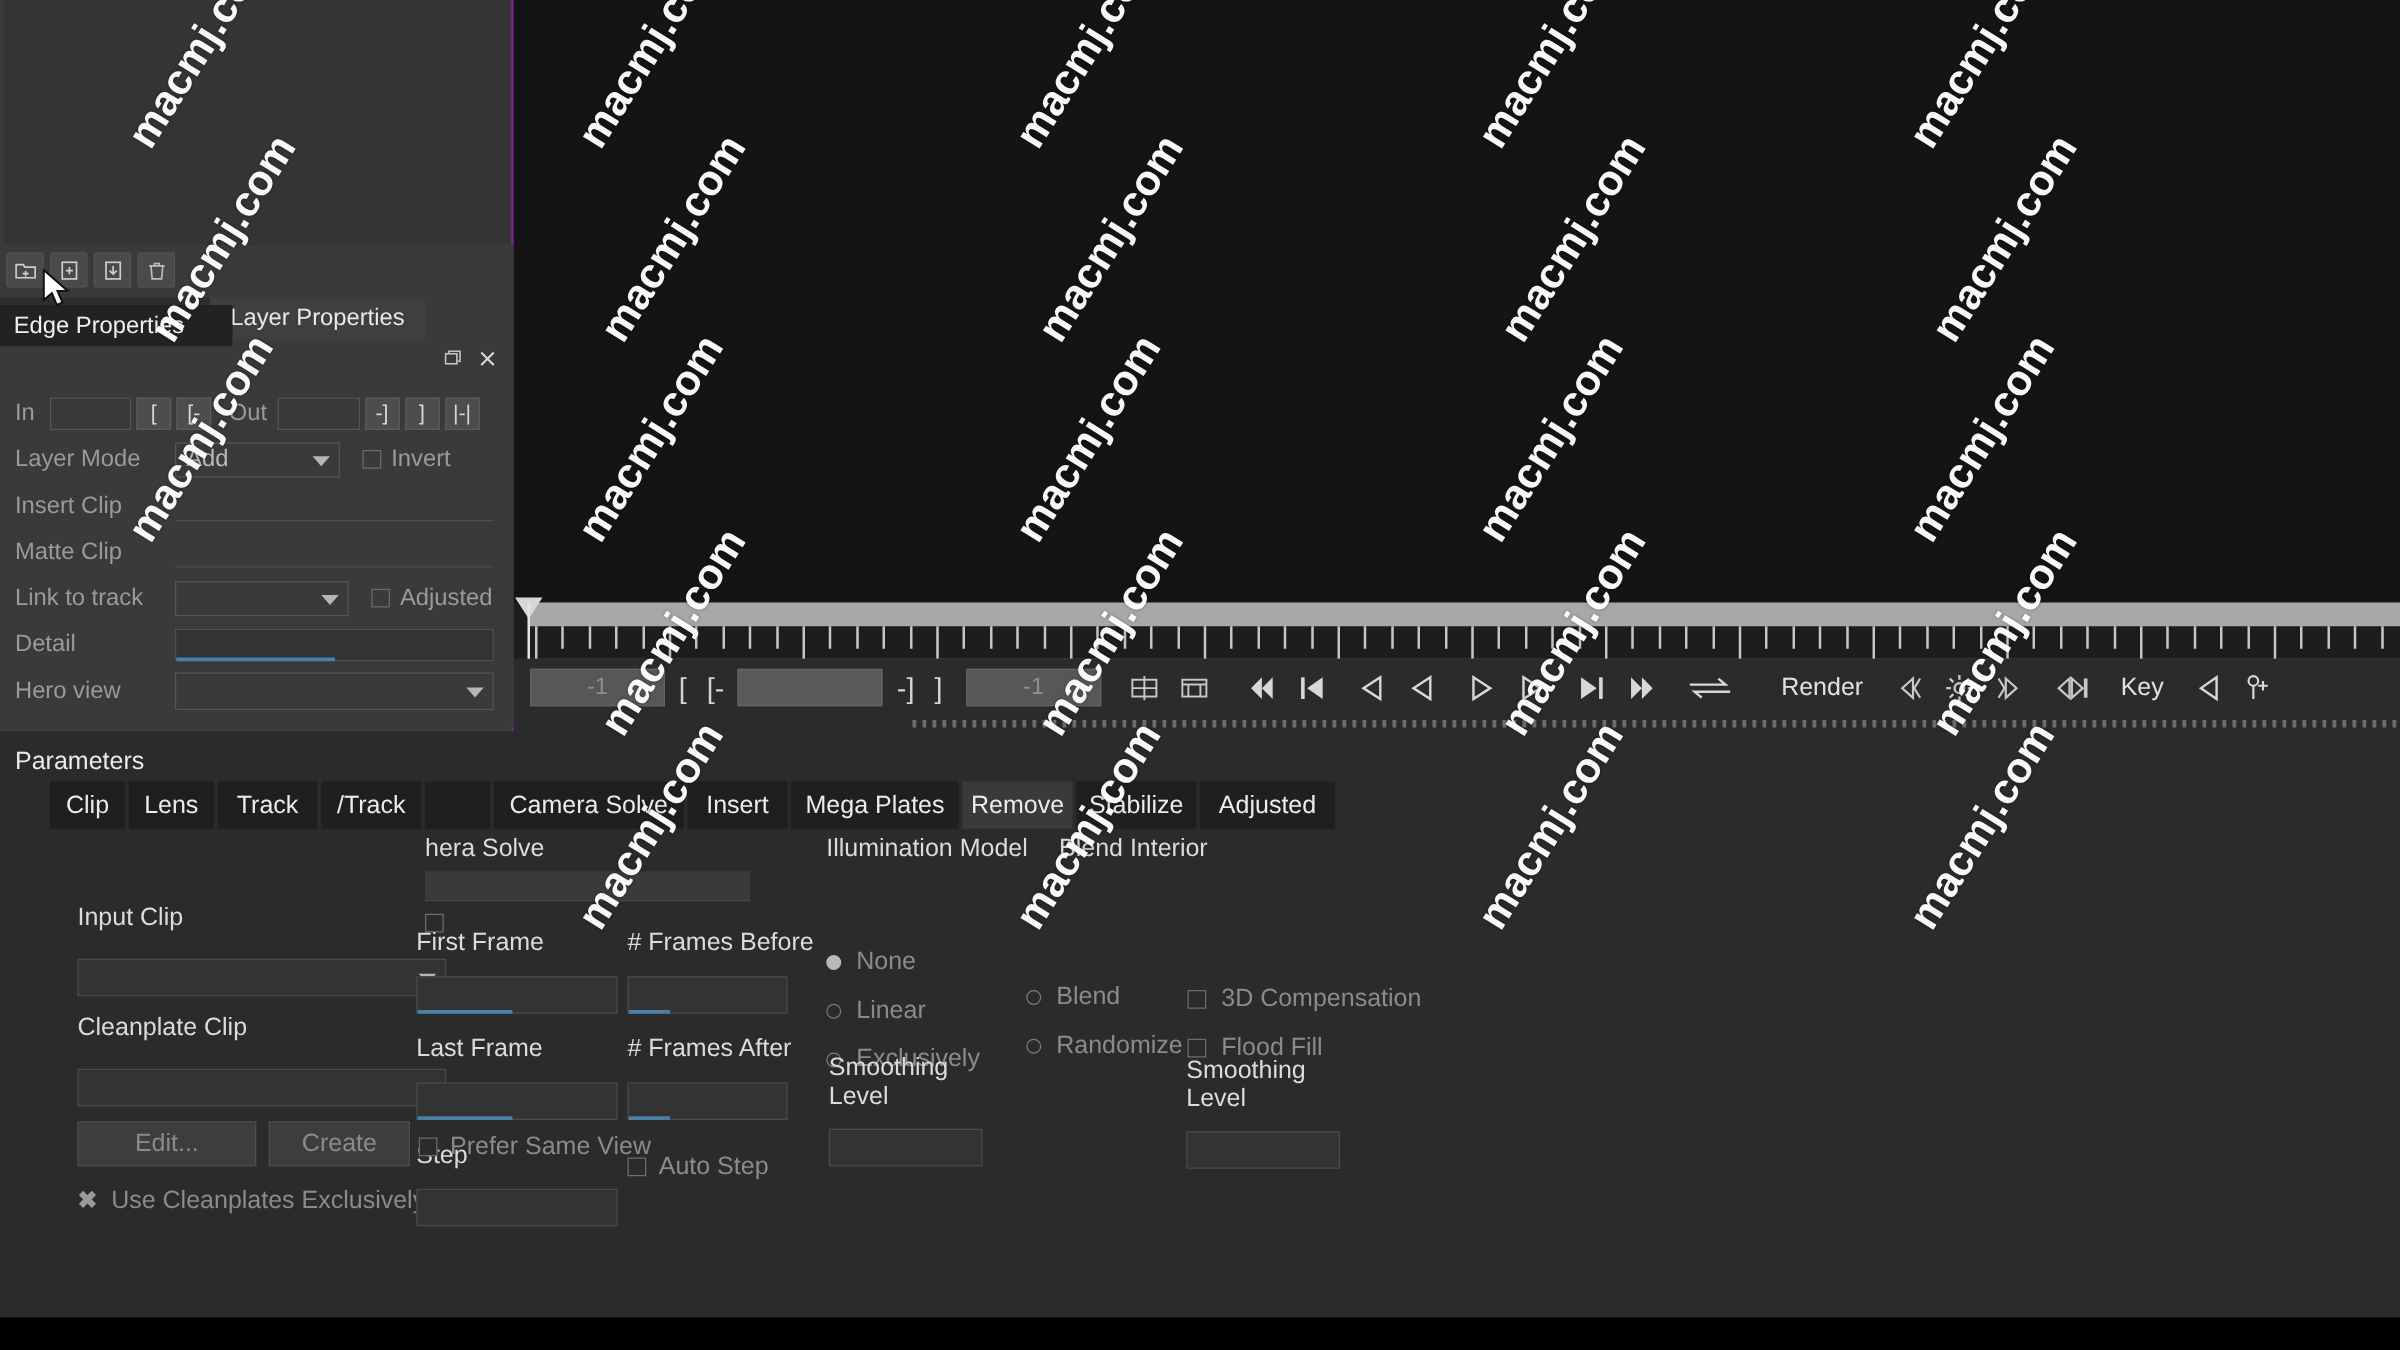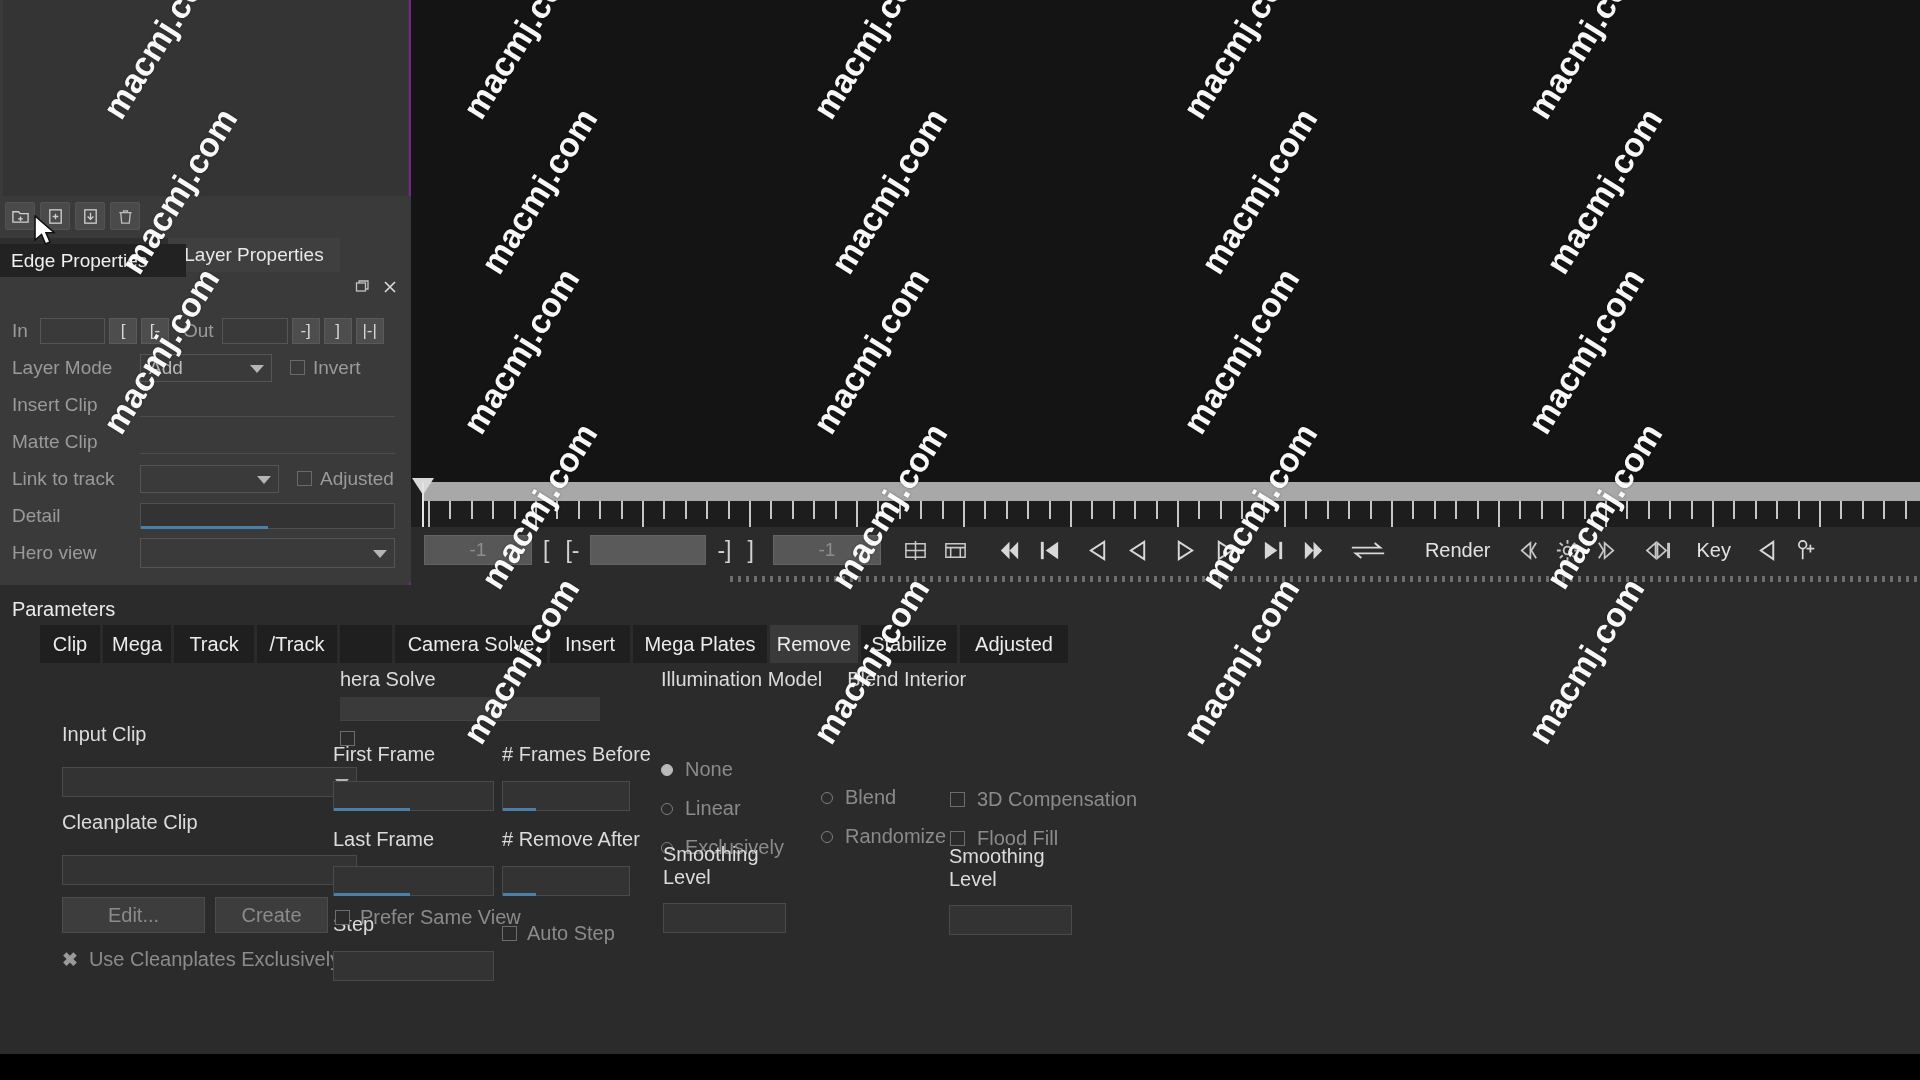--- a/index.html
+++ b/index.html
@@ -599,21 +599,21 @@
     </div>
 
   <div id="bottom">
     <div id="paramTitle">Parameters</div>
 
     <div id="tabsRow" style="padding-left: 40px;">
         <div class="mtab" style="width: 60px;">
           <span>Clip</span>
         </div>
         <div class="mtab" style="width: 68px;">
-          <span>Mega</span>
+          <span>Lens</span>
         </div>
         <div class="mtab" style="width: 80px;">
           <span>Track</span>
         </div>
         <div class="mtab" style="width: 80px;">
           <span>/Track</span>
         </div>
         <div class="mtab" style="width: 52px;">
           <span></span>
         </div>
@@ -690,21 +690,21 @@
           <div class="fld" style="width:161px;margin-top:15px">
             <span></span>
           </div>
         </div>
         <div style="width:160px">
           <div class="sectLabel"># Frames Before</div>
           <div class="fld" style="width:128px;margin-top:15px">
             <span></span>
             <i class="ufill" id="ff2" style="width: 26%;"></i>
           </div>
-          <div class="sectLabel" style="margin-top:17px"># Remove After</div>
+          <div class="sectLabel" style="margin-top:17px"># Frames After</div>
           <div class="fld" style="width:128px;margin-top:15px">
             <span></span>
             <i class="ufill" id="ff4" style="width: 26%;"></i>
           </div>
           <div style="margin-top:26px;display:flex;align-items:center;gap:10px">
             <span class="cbx"></span>
             <span class="dim" style="font-size:20px">Auto Step</span>
           </div>
         </div>
       </div>

